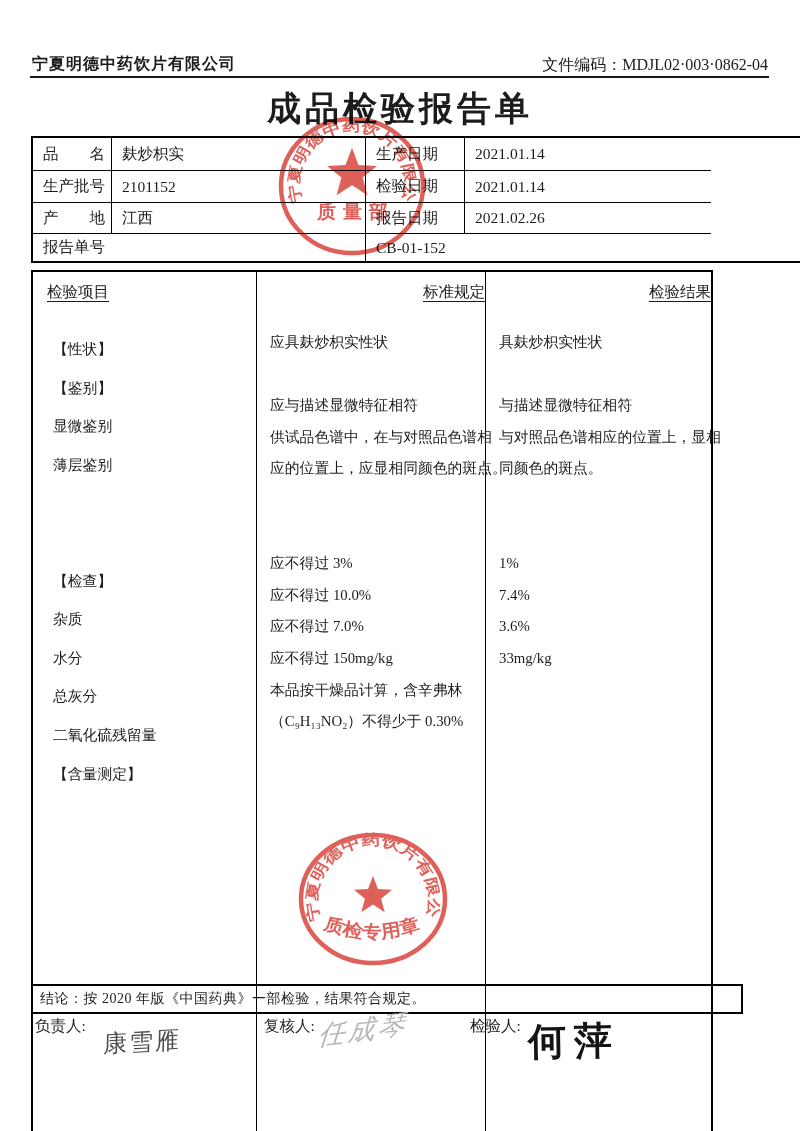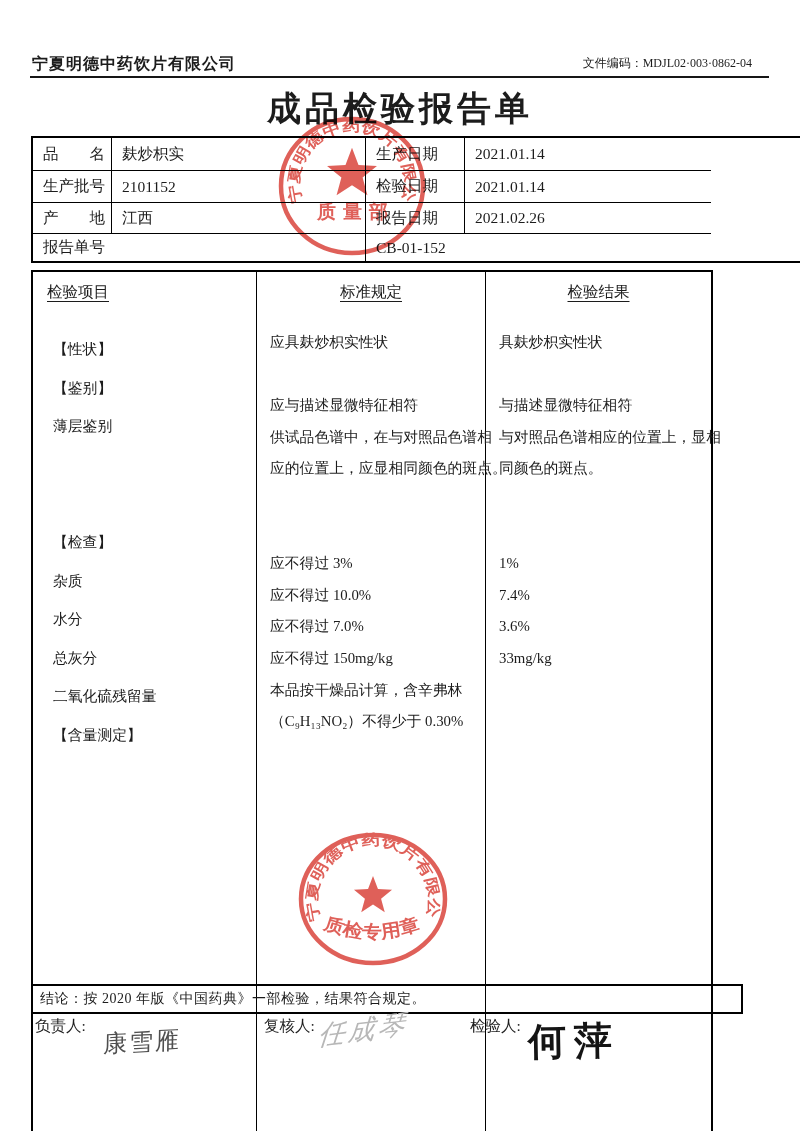--- a/index.html
+++ b/index.html
@@ -3,21 +3,21 @@
 <meta charset="utf-8">
 <style>
   html,body{margin:0;padding:0;background:#888;}
   .page{
     position:relative;width:800px;height:1131px;background:#ffffff;
     font-family:"Liberation Serif","DejaVu Serif",serif;color:#1c1c1c;
     overflow:hidden;margin:0 auto;
   }
   
   .company{position:absolute;left:32px;top:54px;font-size:16px;font-weight:600;letter-spacing:1px;}
-  .doccode{position:absolute;right:48px;top:55px;font-size:12px;}
+  .doccode{position:absolute;right:32px;top:55px;font-size:16px;}
   .hrule{position:absolute;left:30px;top:76px;width:739px;border-top:2px solid #161616;}
   .title{position:absolute;left:0;top:86px;width:100%;text-align:center;
          font-size:34px;font-weight:700;letter-spacing:4px;}
   
   .info-table{
     position:absolute;left:31px;top:136px;width:796px;box-sizing:border-box;
     border:2px solid #000;display:grid;
     grid-template-columns:78px 254px 99px 247px;
     grid-template-rows:32px 32px 31px 28px;
     font-size:15.5px;
@@ -33,21 +33,21 @@
     position:absolute;left:31px;top:270px;width:682px;height:884px;
     box-sizing:border-box;border:2px solid #000;display:flex;font-size:14.8px;
   }
   .spec-col{box-sizing:border-box;height:100%;}
   .spec-col.c1{width:224px;border-right:1px solid #000;}
   .spec-col.c2{width:229px;border-right:1px solid #000;}
   .spec-col.c3{width:225px;}
   .spec-head{height:55px;box-sizing:border-box;padding-top:10px;font-size:15.5px;}
   .spec-head .u{text-decoration:underline;text-underline-offset:4px;}
   .c1 .spec-head{padding-left:14px;}
-  .c2 .spec-head,.c3 .spec-head{text-align:center;}
+  .c2 .spec-head,.c3 .spec-head{text-align:right;}
   .tline{height:31.6px;line-height:31.6px;white-space:nowrap;overflow:visible;}
   .c1 .tline{padding-left:20px;margin-top:7px;}
   .c2 .tline{padding-left:13px;}
   .c3 .tline{padding-left:13px;}
   
   .conclusion{
     position:absolute;left:31px;top:984px;width:712px;height:30px;box-sizing:border-box;
     border:2px solid #000;line-height:26px;padding-left:7px;font-size:14px;letter-spacing:.5px;
   }
   
@@ -89,20 +89,21 @@
 
     <div class="cell bt span2a">报告单号</div>
     <div class="cell bl bt span2b">CB-01-152</div>
   </div>
 
   <div class="spec-table">
     <div class="spec-col c1">
       <div class="spec-head"><span class="u">检验项目</span></div>
     <div class="tline">【性状】</div>
         <div class="tline">【鉴别】</div>
+        <div class="tline">显微鉴别</div>
         <div class="tline">薄层鉴别</div>
         <div class="tline"></div>
         <div class="tline"></div>
         <div class="tline">【检查】</div>
         <div class="tline">杂质</div>
         <div class="tline">水分</div>
         <div class="tline">总灰分</div>
         <div class="tline">二氧化硫残留量</div>
         <div class="tline">【含量测定】</div>
         <div class="tline"></div>

